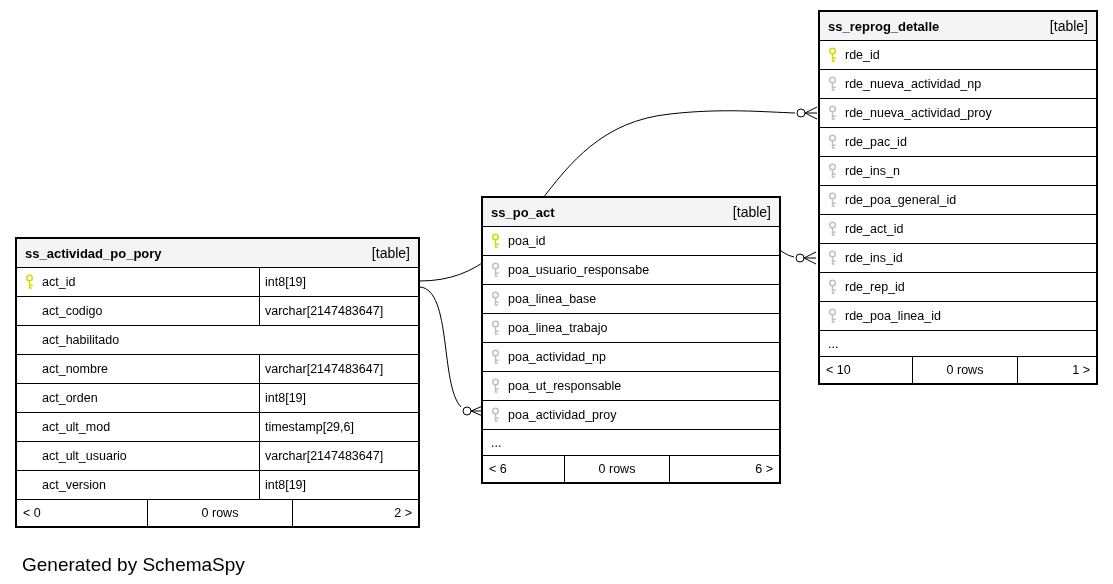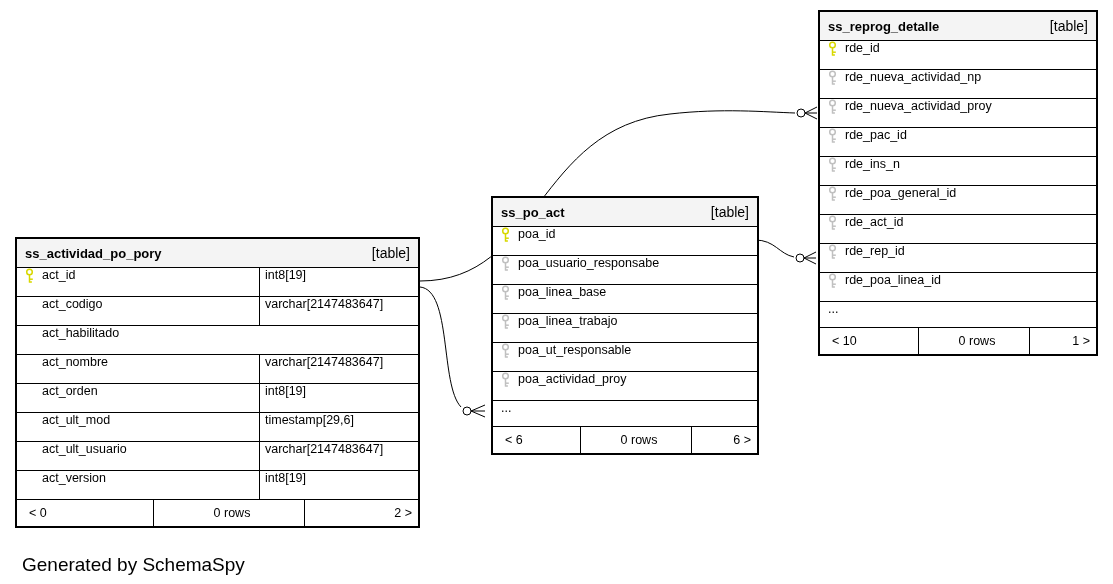--- a/index.html
+++ b/index.html
@@ -38,37 +38,37 @@
   .tbl-header .tname { font-weight: bold; font-size: 13px; }
   .tbl-header .ttag { font-size: 14px; padding-left: 47px; }
 
   .row {
     display: flex; align-items: stretch;
     height: 29px;
     border-bottom: 1px solid var(--border-color, #000);
     background: #fff;
   }
   .row.ellipsis-row { height: 26px; }
-  .cell { display: flex; align-items: flex-start; }
+  .cell { display: flex; align-items: center; }
   .name-cell { flex: 1; padding-left: 7px; gap: 7px; overflow: hidden; white-space: nowrap; }
   .ellipsis-row .name-cell { padding-left: 8px; }
   .type-cell {
     width: 159px;
     border-left: 1px solid var(--border-color, #000);
     padding-left: 5px;
     white-space: nowrap;
   }
 
   .key-icon { width: 11px; height: 16px; display: inline-flex; flex: 0 0 11px; }
   .key-pk   { color: var(--pk-color, #d8d800); }
   .key-fk   { color: var(--fk-color, #c0c0c0); }
   .key-none { visibility: hidden; }
 
   .tbl-footer { display: flex; height: 26px; }
-  .f-cell { display: flex; align-items: center; padding: 0 6px; white-space: nowrap; margin-left: 6px; }
+  .f-cell { display: flex; align-items: center; padding: 0 6px; white-space: nowrap; }
   .f-mid { justify-content: center; }
   .f-right { flex: 1; justify-content: flex-end; }
   .f-cell.bordered { border-right: 1px solid var(--border-color, #000); }
 
   
   .t0 .f-left { width: 131px; } .t0 .f-mid { width: 145px; }
   .t1 .f-left { width: 82px; }  .t1 .f-mid { width: 105px; }
   .t2 .f-left { width: 93px; }  .t2 .f-mid { width: 105px; }
 
   .credit {
@@ -227,21 +227,21 @@
           <div class="cell type-cell">int8[19]</div>
         </div>
       </div>
     <div class="tbl-footer">
       <div class="f-cell f-left bordered">&lt; 0</div>
       <div class="f-cell f-mid bordered">0 rows</div>
       <div class="f-cell f-right">2 &gt;</div>
     </div>
   </div>
 
-  <div class="db-table t1" style="left:491px; top:196px; width:268px;">
+  <div class="db-table t1" style="left:481px; top:196px; width:300px;">
     <div class="tbl-header">
       <span class="tname">ss_po_act</span>
       <span class="ttag">[table]</span>
     </div>
     <div class="rows">
         <div class="row">
           <div class="cell name-cell">
             <span class="key-icon key-pk">
               <svg width="11" height="16" viewBox="0 0 11 16">
                 <circle cx="5.5" cy="4" r="2.8" fill="none" stroke="currentColor" stroke-width="1.5"></circle>
@@ -283,20 +283,33 @@
           <div class="cell name-cell">
             <span class="key-icon key-fk">
               <svg width="11" height="16" viewBox="0 0 11 16">
                 <circle cx="5.5" cy="4" r="2.8" fill="none" stroke="currentColor" stroke-width="1.5"></circle>
                 <line x1="5.5" y1="6.8" x2="5.5" y2="14.6" stroke="currentColor" stroke-width="1.5"></line>
                 <line x1="5.5" y1="11.2" x2="8.8" y2="11.2" stroke="currentColor" stroke-width="1.5"></line>
                 <line x1="5.5" y1="14" x2="7.9" y2="14" stroke="currentColor" stroke-width="1.5"></line>
               </svg>
             </span>
             <span>poa_linea_trabajo</span>
+          </div>
+        </div>
+        <div class="row">
+          <div class="cell name-cell">
+            <span class="key-icon key-fk">
+              <svg width="11" height="16" viewBox="0 0 11 16">
+                <circle cx="5.5" cy="4" r="2.8" fill="none" stroke="currentColor" stroke-width="1.5"></circle>
+                <line x1="5.5" y1="6.8" x2="5.5" y2="14.6" stroke="currentColor" stroke-width="1.5"></line>
+                <line x1="5.5" y1="11.2" x2="8.8" y2="11.2" stroke="currentColor" stroke-width="1.5"></line>
+                <line x1="5.5" y1="14" x2="7.9" y2="14" stroke="currentColor" stroke-width="1.5"></line>
+              </svg>
+            </span>
+            <span>poa_actividad_np</span>
           </div>
         </div>
         <div class="row">
           <div class="cell name-cell">
             <span class="key-icon key-fk">
               <svg width="11" height="16" viewBox="0 0 11 16">
                 <circle cx="5.5" cy="4" r="2.8" fill="none" stroke="currentColor" stroke-width="1.5"></circle>
                 <line x1="5.5" y1="6.8" x2="5.5" y2="14.6" stroke="currentColor" stroke-width="1.5"></line>
                 <line x1="5.5" y1="11.2" x2="8.8" y2="11.2" stroke="currentColor" stroke-width="1.5"></line>
                 <line x1="5.5" y1="14" x2="7.9" y2="14" stroke="currentColor" stroke-width="1.5"></line>
@@ -429,20 +442,33 @@
         <div class="row">
           <div class="cell name-cell">
             <span class="key-icon key-fk">
               <svg width="11" height="16" viewBox="0 0 11 16">
                 <circle cx="5.5" cy="4" r="2.8" fill="none" stroke="currentColor" stroke-width="1.5"></circle>
                 <line x1="5.5" y1="6.8" x2="5.5" y2="14.6" stroke="currentColor" stroke-width="1.5"></line>
                 <line x1="5.5" y1="11.2" x2="8.8" y2="11.2" stroke="currentColor" stroke-width="1.5"></line>
                 <line x1="5.5" y1="14" x2="7.9" y2="14" stroke="currentColor" stroke-width="1.5"></line>
               </svg>
             </span>
+            <span>rde_ins_id</span>
+          </div>
+        </div>
+        <div class="row">
+          <div class="cell name-cell">
+            <span class="key-icon key-fk">
+              <svg width="11" height="16" viewBox="0 0 11 16">
+                <circle cx="5.5" cy="4" r="2.8" fill="none" stroke="currentColor" stroke-width="1.5"></circle>
+                <line x1="5.5" y1="6.8" x2="5.5" y2="14.6" stroke="currentColor" stroke-width="1.5"></line>
+                <line x1="5.5" y1="11.2" x2="8.8" y2="11.2" stroke="currentColor" stroke-width="1.5"></line>
+                <line x1="5.5" y1="14" x2="7.9" y2="14" stroke="currentColor" stroke-width="1.5"></line>
+              </svg>
+            </span>
             <span>rde_rep_id</span>
           </div>
         </div>
         <div class="row">
           <div class="cell name-cell">
             <span class="key-icon key-fk">
               <svg width="11" height="16" viewBox="0 0 11 16">
                 <circle cx="5.5" cy="4" r="2.8" fill="none" stroke="currentColor" stroke-width="1.5"></circle>
                 <line x1="5.5" y1="6.8" x2="5.5" y2="14.6" stroke="currentColor" stroke-width="1.5"></line>
                 <line x1="5.5" y1="11.2" x2="8.8" y2="11.2" stroke="currentColor" stroke-width="1.5"></line>

